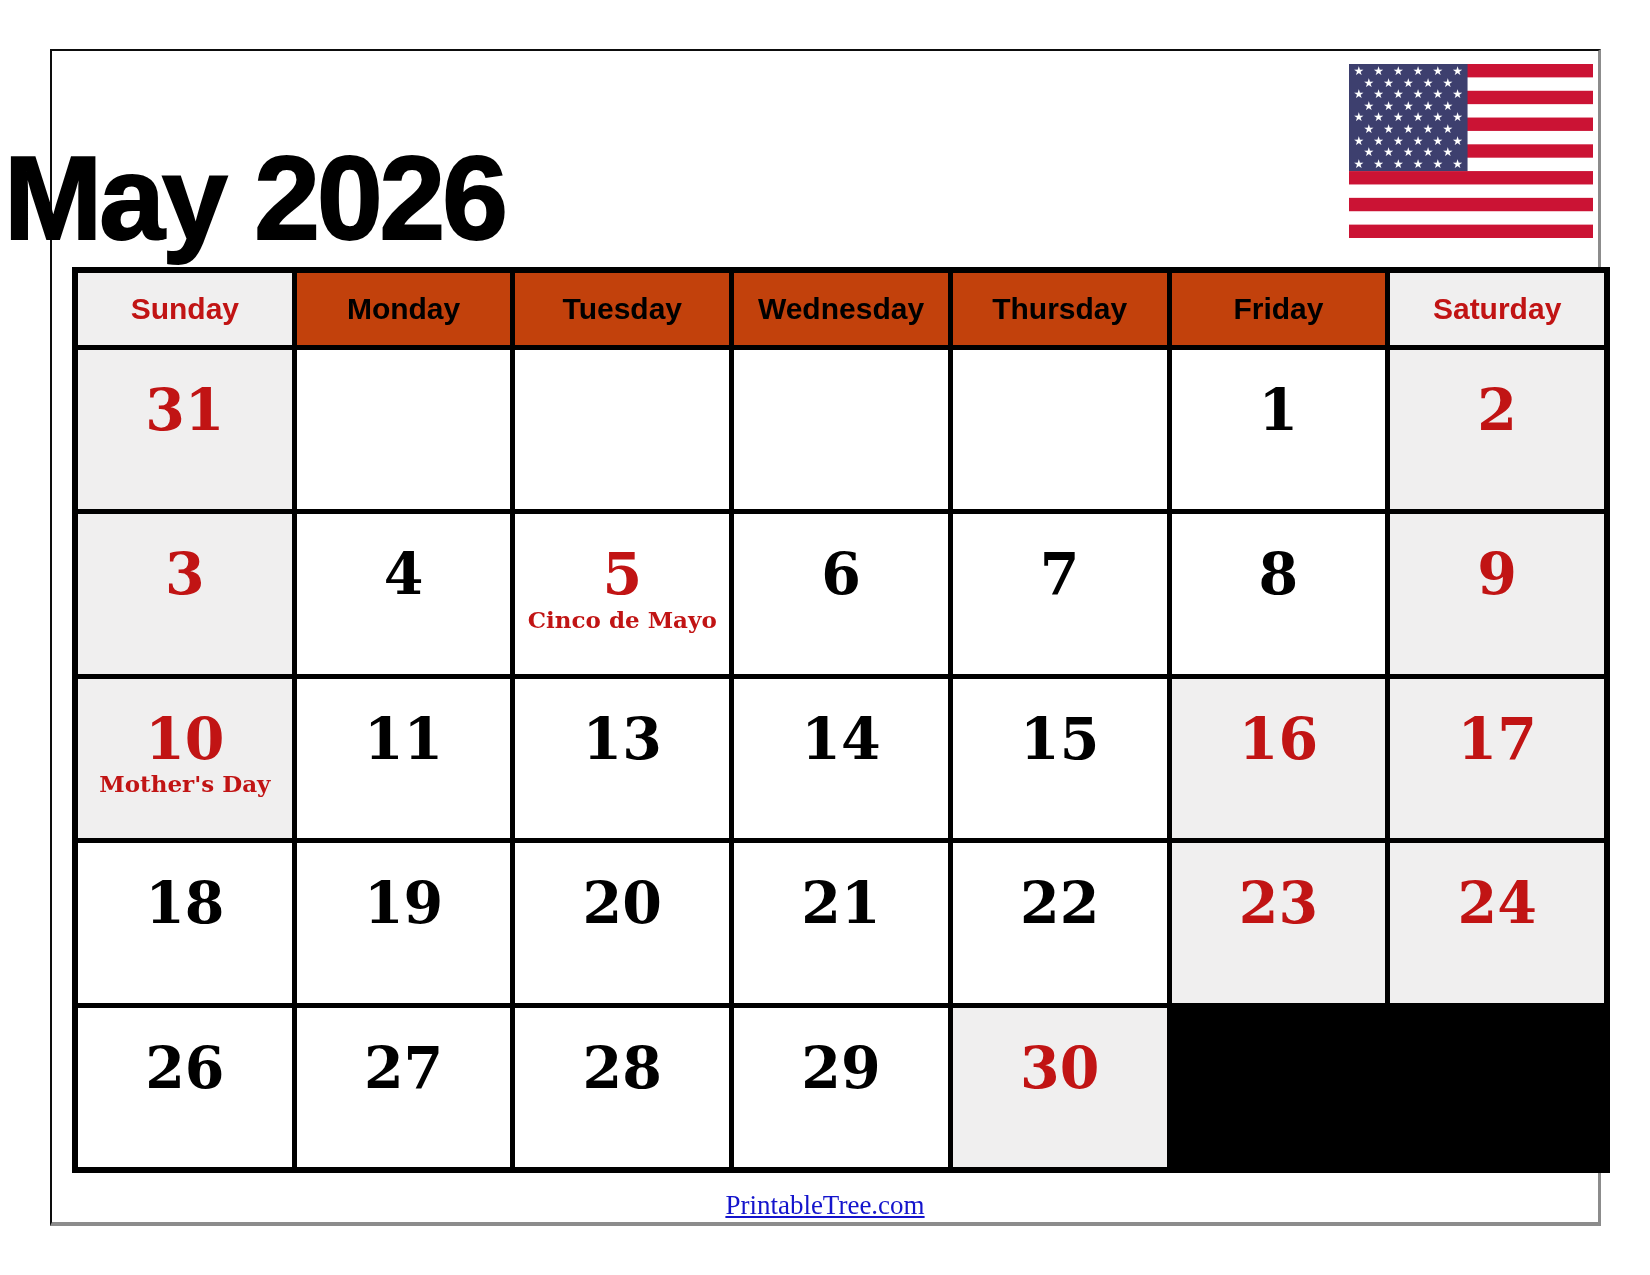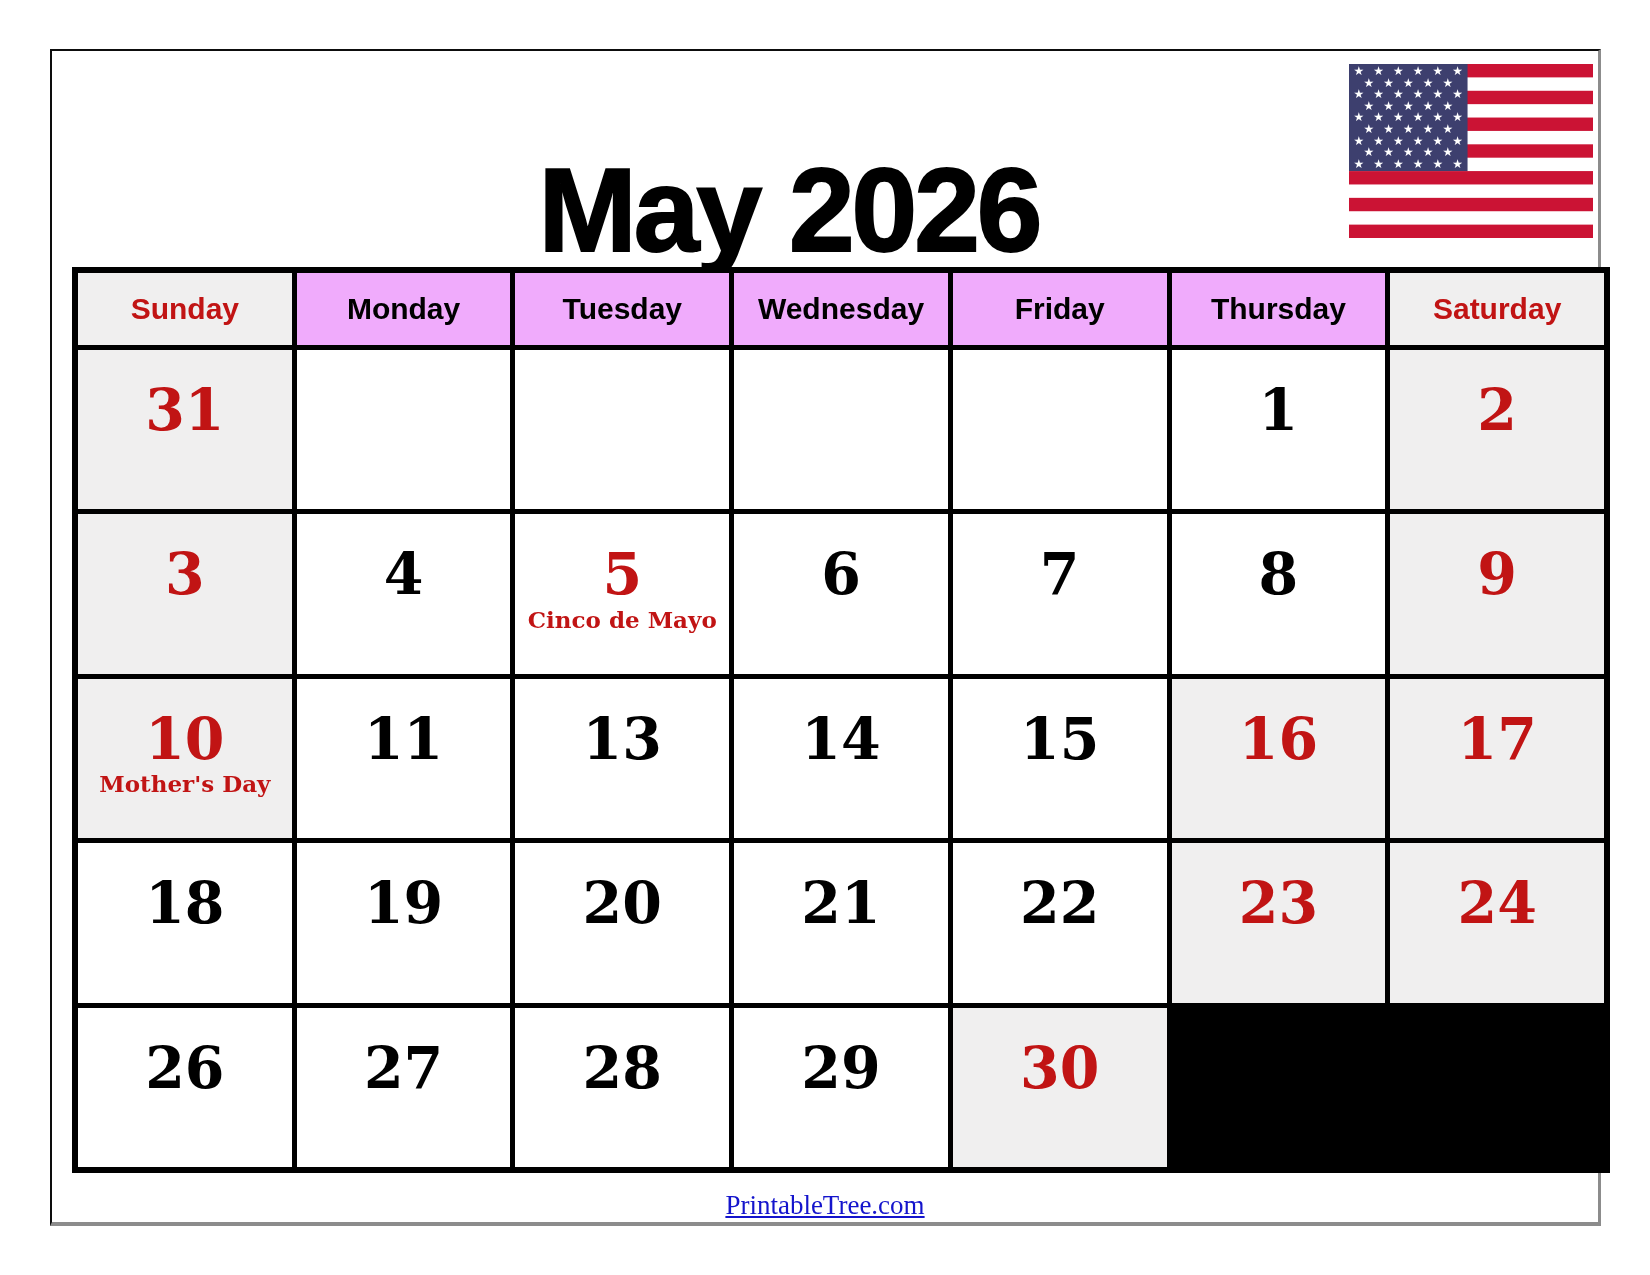--- a/index.html
+++ b/index.html
@@ -9,40 +9,40 @@
     font-family:"Liberation Sans", sans-serif; overflow:hidden;
   }
   .frame {
     position:absolute; left:50px; top:49px; width:1551px; height:1177px;
     background:#fff;
     border:2px solid #0d0d0d;
     border-right:3px solid #8c8c8c;
     border-bottom:4px solid #8c8c8c;
   }
   .title {
-    position:absolute; top:88px; left:0; width:100%; margin:12px;
+    position:absolute; top:88px; left:0; width:100%; margin:0;
     transform:translateX(-48px);
-    text-align:center; font-size:118px; font-weight:bold; letter-spacing:-3px;
+    text-align:left; font-size:118px; font-weight:bold; letter-spacing:-3px;
     line-height:1; color:#000; -webkit-text-stroke:2px #000;
   }
   .flag {
     position:absolute; left:1297px; top:13px; width:244px; height:174px; display:block;
   }
   .star { font-size:12px; fill:#fff; text-anchor:middle; dominant-baseline:central; font-family:"DejaVu Sans",sans-serif; }
   .calendar {
     position:absolute; left:20px; top:216px; width:1538px; height:906px;
     display:grid;
     grid-template-columns:repeat(7, 1fr);
     grid-template-rows:72px repeat(5, 1fr);
     gap:5px;
     background:var(--line,#000);
     border:6px solid var(--line,#000);
   }
   .dow {
-    background:#f0abfc; display:flex; align-items:center; justify-content:center;
+    background:#c2410c; display:flex; align-items:center; justify-content:center;
     font-size:30px; font-weight:bold; color:#000;
   }
   .dow.weekend { background:var(--weekend-bg,#f0efef); color:var(--red,#c11414); }
   .day {
     background:#fff; display:flex; flex-direction:column; align-items:center;
     padding-top:3px;
   }
   .day.weekend { background:var(--weekend-bg,#f0efef); }
   .num {
     font-family:"DejaVu Serif", serif; font-weight:bold;
@@ -131,22 +131,22 @@
         <text x="90" y="99.8" class="star">★</text>
         <text x="110" y="99.8" class="star">★</text>
       </g>
   </svg>
 
   <div class="calendar" id="calendar">
       <div class="dow weekend">Sunday</div>
       <div class="dow">Monday</div>
       <div class="dow">Tuesday</div>
       <div class="dow">Wednesday</div>
+      <div class="dow">Thursday</div>
       <div class="dow">Friday</div>
-      <div class="dow">Thursday</div>
       <div class="dow weekend">Saturday</div>
       <div class="day weekend">
     <div class="num red">31</div>
 
   </div>
       <div class="day">
     <div class="num"></div>
 
   </div>
       <div class="day">

